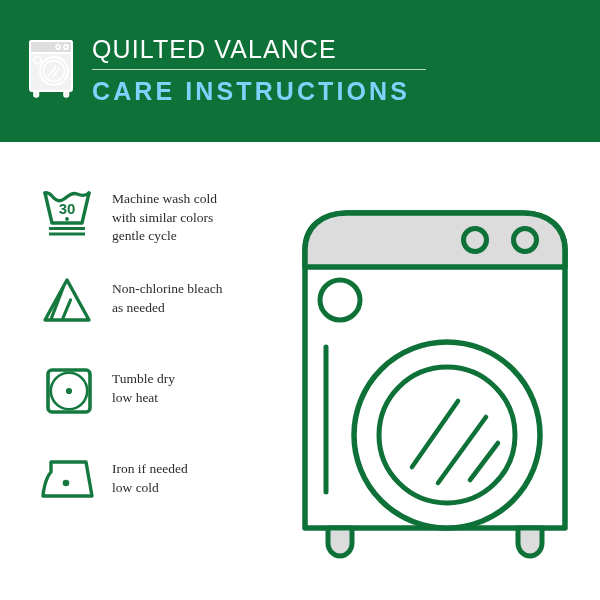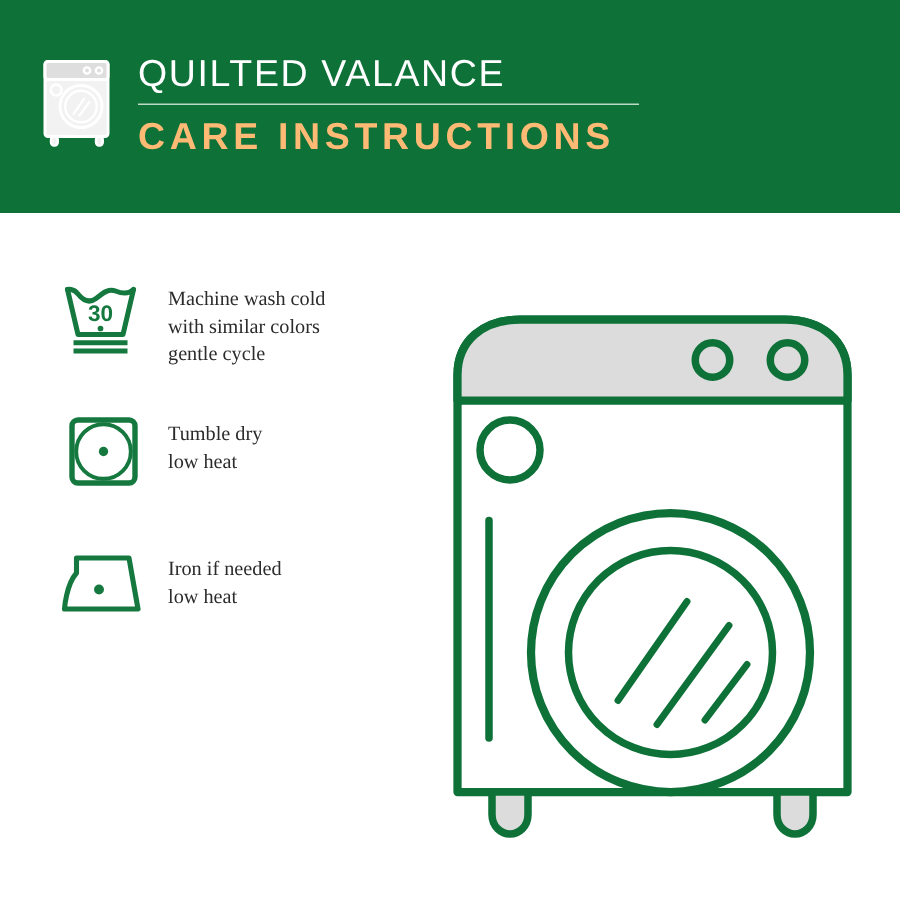--- a/index.html
+++ b/index.html
@@ -53,21 +53,21 @@
     line-height: 30px;
     white-space: nowrap;
   }
   #title-divider {
     height: 1px;
     background: #bcd9c6;
     margin: 5px 0 6px 0;
     width: 334px;
   }
   #title-line2 {
-    color: #fdba74;
+    color: #7dd3fc;
     font-size: 25px;
     font-weight: 700;
     letter-spacing: 3.1px;
     line-height: 30px;
     white-space: nowrap;
   }
 
   
   #instructions {
     position: absolute;
@@ -156,20 +156,31 @@
           <circle cx="26" cy="33" r="1.9" fill="#15793f"></circle>
           <line x1="8" y1="42.5" x2="44" y2="42.5" stroke="#15793f" stroke-width="3.2" stroke-linecap="butt"></line>
           <line x1="8" y1="48" x2="44" y2="48" stroke="#15793f" stroke-width="3.2" stroke-linecap="butt"></line>
         </svg>
       </div>
       <div class="instruction-text">Machine wash cold
 with similar colors
 gentle cycle</div>
     </div>
 
+    <div class="instruction-row">
+      <div class="symbol-cell">
+        <svg class="symbol-svg" width="58" height="50" viewBox="0 0 58 50">
+          <path d="M26 4 L48 44 L4 44 Z" fill="none" stroke="#15793f" stroke-width="3.4" stroke-linejoin="round"></path>
+          <line x1="22" y1="12" x2="10.5" y2="42" stroke="#15793f" stroke-width="3.2" stroke-linecap="round"></line>
+          <line x1="29.5" y1="24" x2="22" y2="42" stroke="#15793f" stroke-width="3.2" stroke-linecap="round"></line>
+        </svg>
+      </div>
+      <div class="instruction-text">Non-chlorine bleach
+as needed</div>
+    </div>
 
     <div class="instruction-row">
       <div class="symbol-cell">
         <svg class="symbol-svg" width="52" height="50" viewBox="0 0 52 50">
           <rect x="4" y="4" width="42" height="42" rx="4" ry="4" fill="none" stroke="#15793f" stroke-width="3.6"></rect>
           <circle cx="25" cy="25" r="18.2" fill="none" stroke="#15793f" stroke-width="2.6"></circle>
           <circle cx="25" cy="25" r="3.1" fill="#15793f"></circle>
         </svg>
       </div>
       <div class="instruction-text">Tumble dry
@@ -177,21 +188,21 @@
     </div>
 
     <div class="instruction-row">
       <div class="symbol-cell">
         <svg class="symbol-svg" width="62" height="48" viewBox="0 0 62 48">
           <path d="M12 6 L47 6 L53 40 L4 40 C4 40 5 24 12 16 Z" fill="none" stroke="#15793f" stroke-width="3.4" stroke-linejoin="round" stroke-linecap="round"></path>
           <circle cx="27" cy="27" r="3.3" fill="#15793f"></circle>
         </svg>
       </div>
       <div class="instruction-text">Iron if needed
-low heat</div>
+low cold</div>
     </div>
 
   </div>
 
   <svg id="washer-illustration" viewBox="0 0 290 375">
 
     <path d="M15 55 C15 32 32 18 57 18 L233 18 C258 18 275 32 275 55 L275 333 L15 333 Z" fill="#ffffff" stroke="#0d7138" stroke-width="5.5" stroke-linejoin="round"></path>
 
     <path d="M15 55 C15 32 32 18 57 18 L233 18 C258 18 275 32 275 55 L275 72 L15 72 Z" fill="#dcdcdc" stroke="#0d7138" stroke-width="5.5" stroke-linejoin="round"></path>
 

